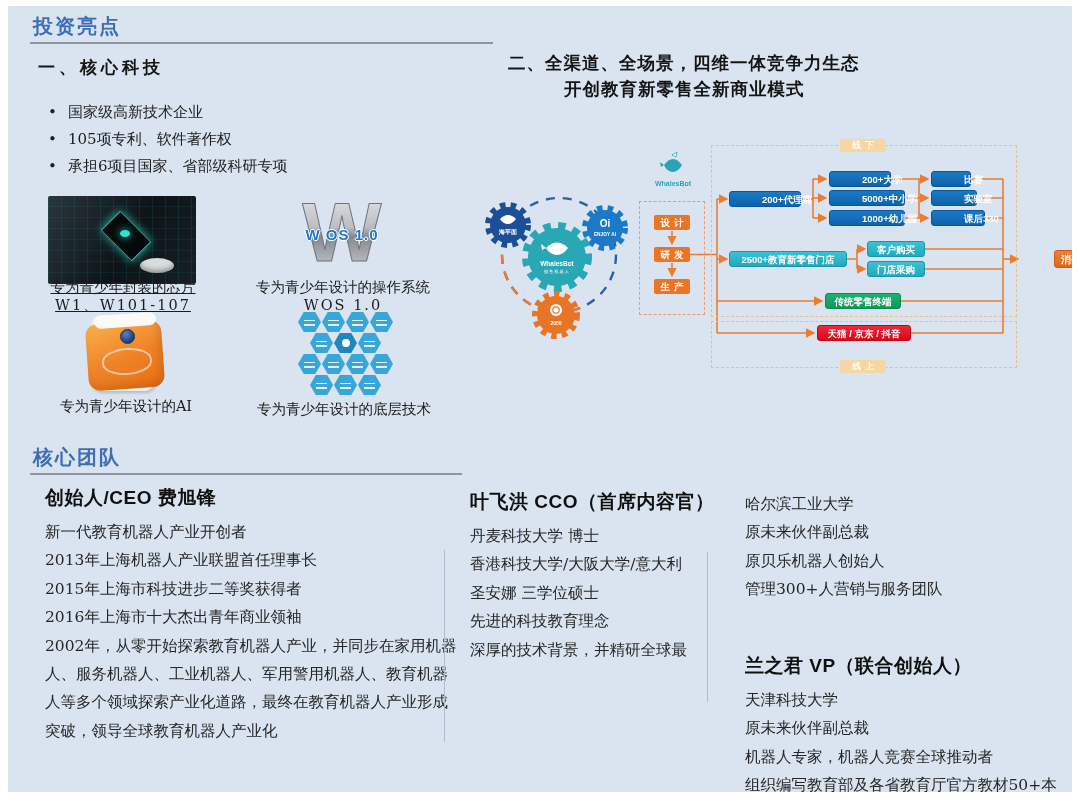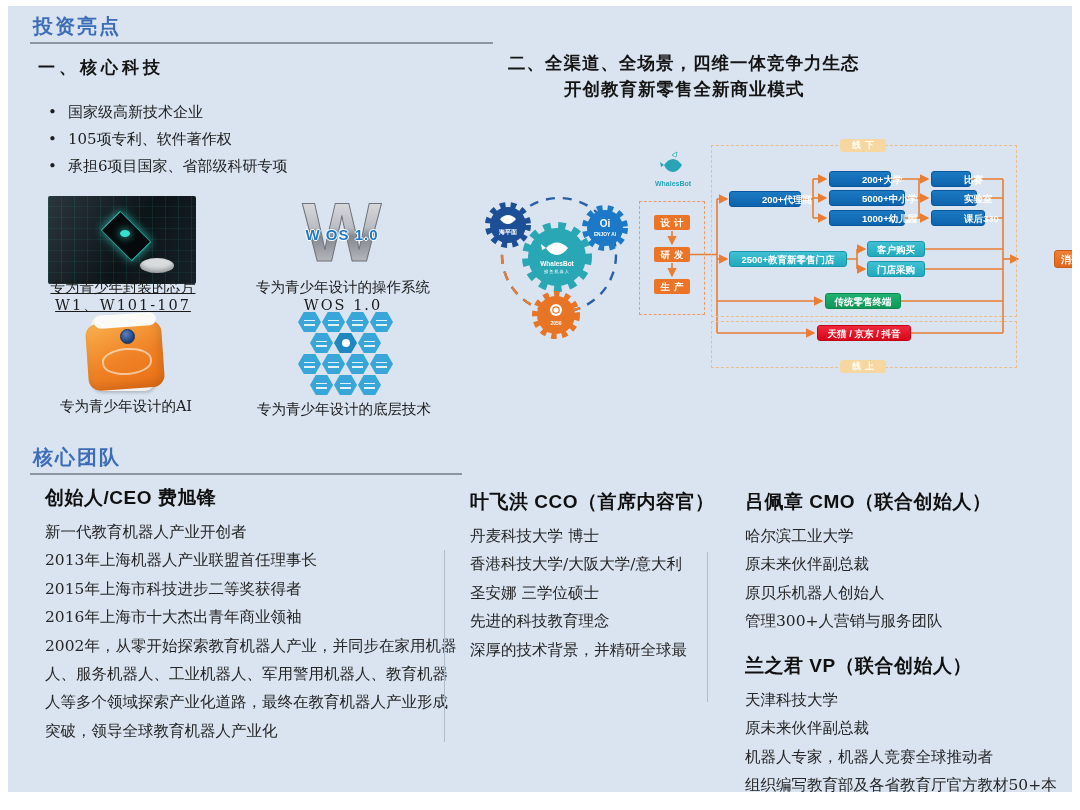--- a/index.html
+++ b/index.html
@@ -276,21 +276,20 @@
     <p>丹麦科技大学 博士</p>
     <p>香港科技大学/大阪大学/意大利</p>
     <p>圣安娜 三学位硕士</p>
     <p>先进的科技教育理念</p>
     <p>深厚的技术背景，并精研全球最</p>
   </div>
 
   <div class="vdiv" style="left:699px;top:546px;height:150px;"></div>
 
   <div class="col" style="left:737px;top:484px;width:330px;">
-    <h3 class="name">吕佩章  CMO（联合创始人）</h3>
     <p>哈尔滨工业大学</p>
     <p>原未来伙伴副总裁</p>
     <p>原贝乐机器人创始人</p>
     <p>管理300+人营销与服务团队</p>
   </div>
 
   <div class="col" style="left:737px;top:648px;width:335px;">
     <h3 class="name">兰之君  VP（联合创始人）</h3>
     <p>天津科技大学</p>
     <p>原未来伙伴副总裁</p>

